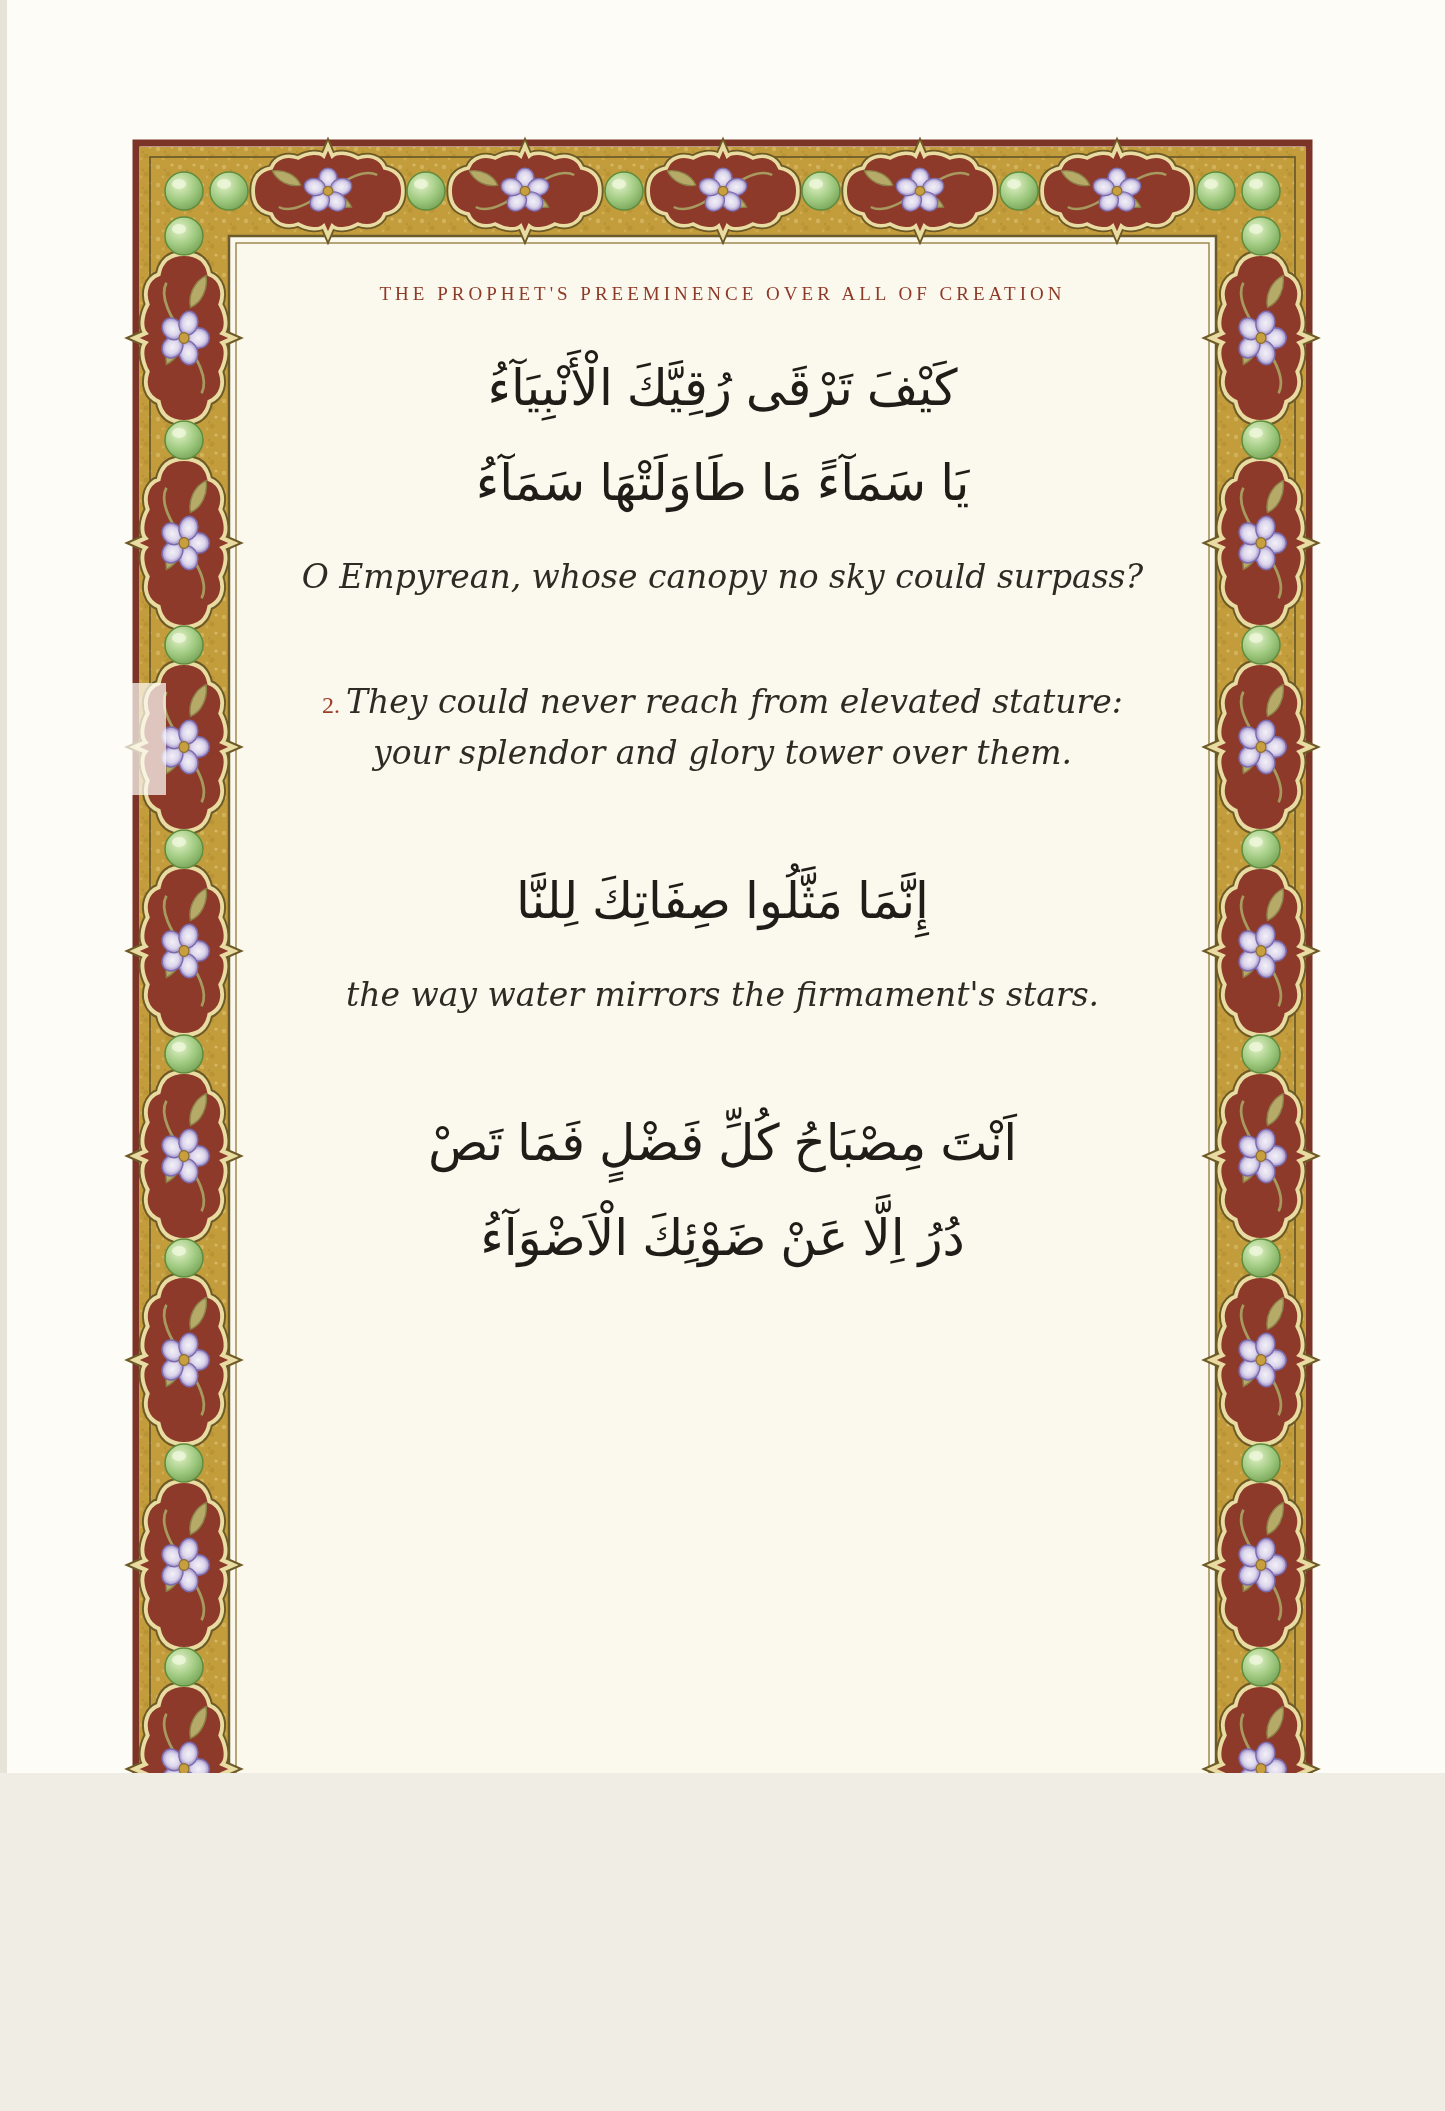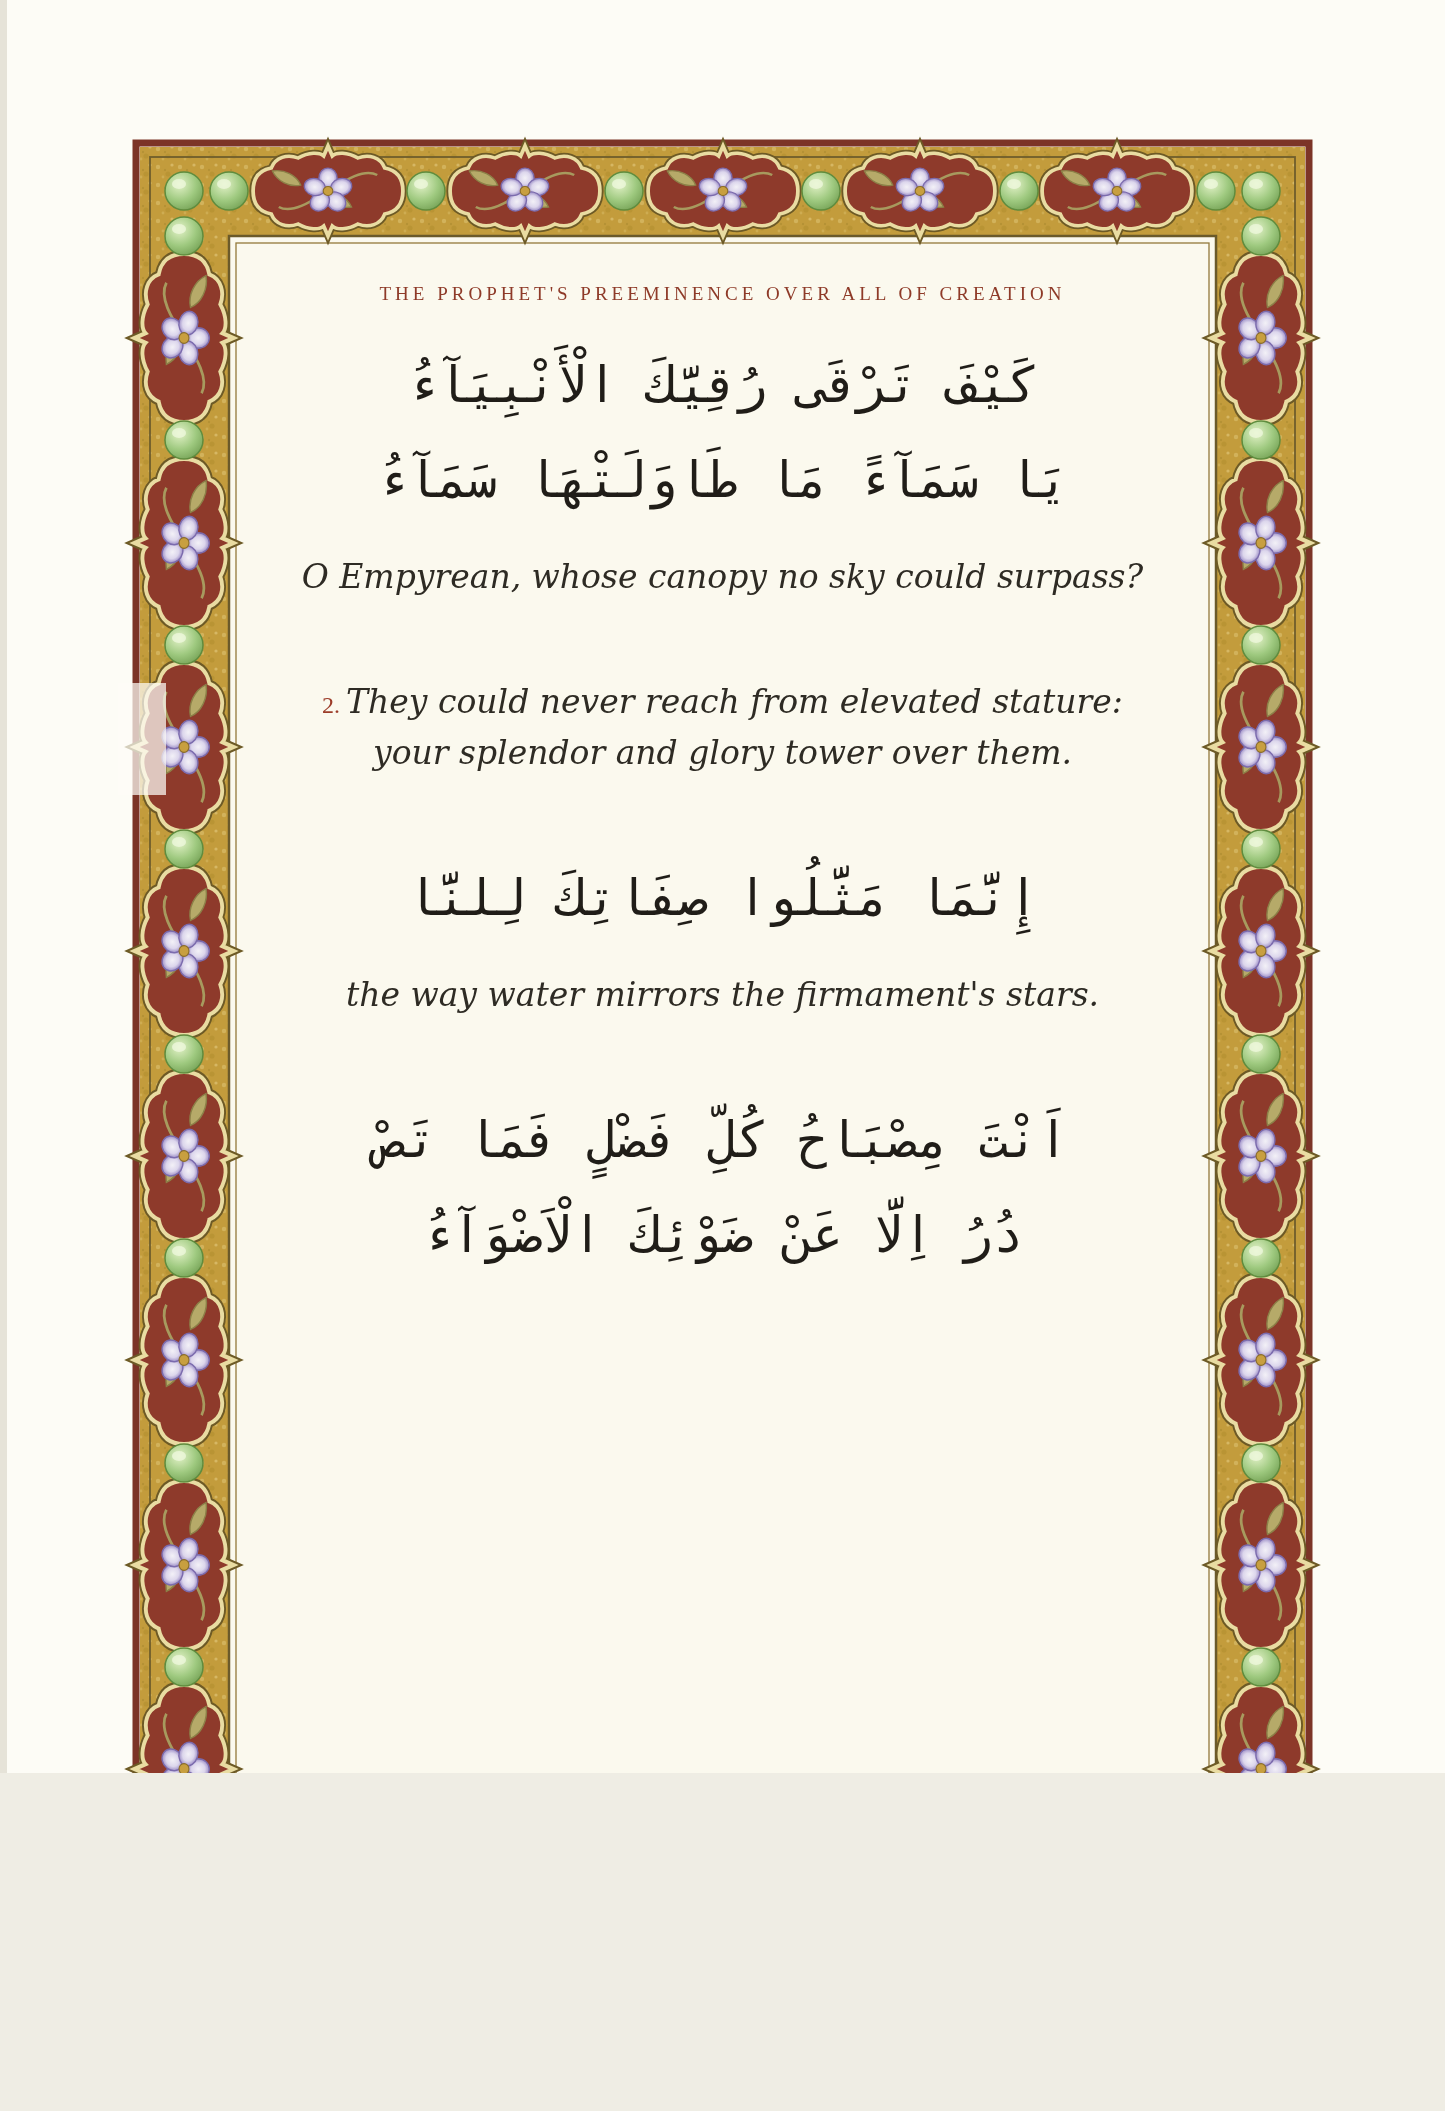--- a/index.html
+++ b/index.html
@@ -21,21 +21,21 @@
     font-family:"Liberation Serif",serif;
     font-size:19px;
     letter-spacing:4px;
     color:#8e3a28;
     font-variant:small-caps;
     text-transform:uppercase;
   }
   .verse{margin-top:78px;}
   .verse.first{margin-top:36px;}
   .arabic{
-    font-family:Liberation Mono, monospace;
+    font-family:Liberation Sans, sans-serif;
     font-size:50px;
     line-height:95px;
     color:#201d18;
   }
   .english{margin-top:22px;}
   .eng-line{
     font-family:"DejaVu Serif",serif;
     font-style:italic;
     font-size:33px;
     line-height:47px;

